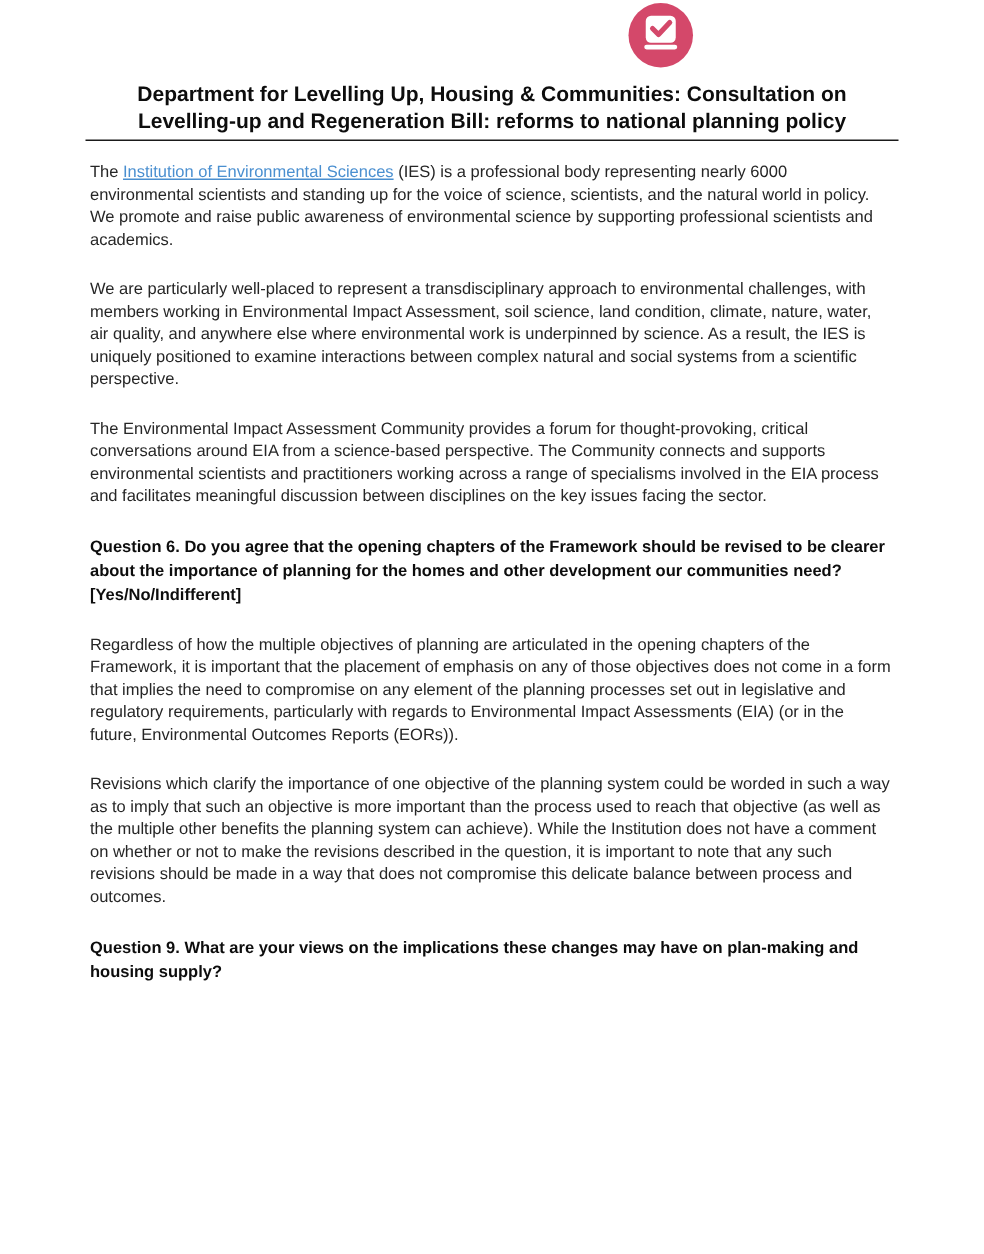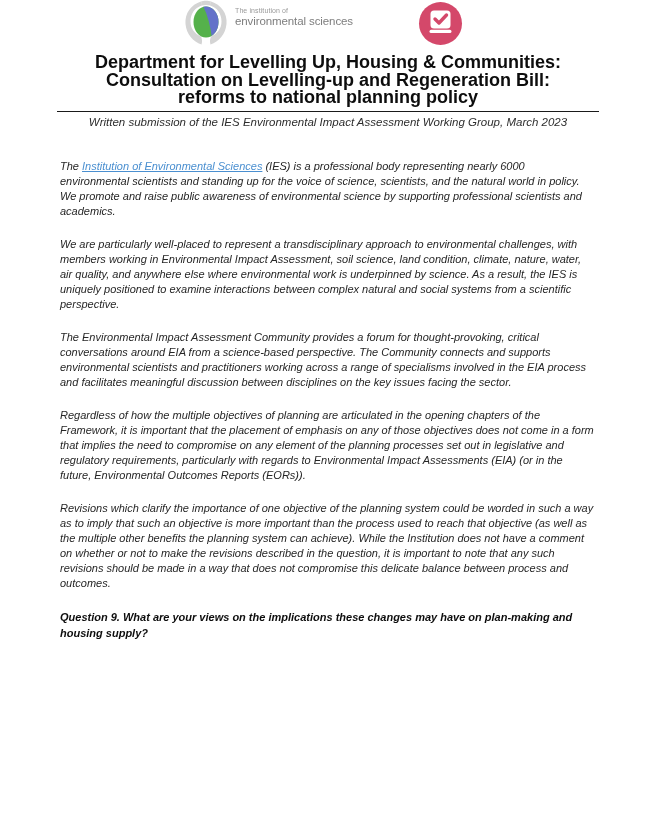--- a/index.html
+++ b/index.html
@@ -21,38 +21,38 @@
   .brand-line1 { font-size: 7px; color: #9a9a9a; letter-spacing: 0.1px; }
   .brand-line2 { font-size: 11.5px; color: #7e7e7e; margin-top: 1px; letter-spacing: -0.1px; }
   .ballot { position: absolute; left: 418px; top: 1px; display: block; }
   
   .titleblock {
     margin: 7px 57px 0 57px;
     border-bottom: 1.5px solid #1a1a1a;
     padding-bottom: 4px;
   }
   .doc-title {
-    font-size: 18px;
+    font-size: 14px;
     line-height: 17.5px;
     font-weight: 700;
     color: #0d0d0d;
     text-align: center;
     max-width: 505px;
     margin: 0 auto;
   }
   .doc-subtitle {
     margin: 3px 57px 0 57px;
     text-align: center;
     font-style: italic;
     font-size: 11.5px;
     line-height: 14px;
     color: #2e2e2e;
   }
   
-  .content { margin: 30px 60px 0 60px; font-style: italic; }
+  .content { margin: 14px 60px 0 60px; }
   .content p {
     font-size: 11px;
     line-height: 15px;
     margin: 0 0 18px 0;
     color: #262626;
   }
   .content p.question {
     font-weight: 700;
     color: #0d0d0d;
     line-height: 16px;
@@ -63,64 +63,44 @@
     text-decoration-color: #4a8fd0;
     cursor: pointer;
   }
 </style>
 </head>
 <body>
 
 <div class="page">
 
   <header class="masthead">
-    <div class="brand">
-      <svg class="brand-mark" width="48" height="46" viewBox="0 0 48 46">
-        <defs>
-          <clipPath id="sphereClip">
-              <ellipse cx="24" cy="22" rx="12.5" ry="15.5"></ellipse>
-            </clipPath>
-        </defs>
-        <g clip-path="url(#sphereClip)">
-          <rect x="10" y="5" width="28" height="34" fill="#55b14b"></rect>
-          <path d="M20 4 L38 11 L38 40 L30 38.5 C28.5 26 25.5 14 20 4 Z" fill="#6372c9"></path>
-        </g>
-        <path d="M19 1.5 C9 4.5 2.5 13.5 3.5 24 C4.5 34.5 11 41.5 19.5 44.5 C20.5 41.5 20 39 19 36.5 C12.5 33.5 8.5 28.5 8.5 21.5 C8.5 13.5 13 7.5 20 5.5 C20 4 19.8 2.8 19 1.5 Z" fill="#d4d4d4"></path>
-        <path d="M29 1.5 C39 4.5 45.5 13.5 44.5 24 C43.5 34.5 37 41.5 28.5 44.5 C27.5 41.5 28 39 29 36.5 C35.5 33.5 39.5 28.5 39.5 21.5 C39.5 13.5 35 7.5 28 5.5 C28 4 28.2 2.8 29 1.5 Z" fill="#d4d4d4"></path>
-        <path d="M19 1.5 C21 0.5 27 0.5 29 1.5 C28.4 3 28 4.5 28 5.5 C25.5 4.8 22.5 4.8 20 5.5 C20 4 19.6 2.8 19 1.5 Z" fill="#d4d4d4"></path>
-      </svg>
-      <div class="brand-text">
-        <span class="brand-line1">The institution of</span>
-        <span class="brand-line2">environmental sciences</span>
-      </div>
-    </div>
 
     <svg class="ballot" width="45" height="45" viewBox="0 0 45 45">
       <circle cx="22.5" cy="22.5" r="21.5" fill="#d4486a"></circle>
       <rect x="12.5" y="9.5" width="20" height="18" rx="3.5" fill="#ffffff"></rect>
       <path d="M17 18 l4 4 l7.5 -8" fill="none" stroke-width="3.4" stroke-linecap="round" stroke-linejoin="round" stroke="#d4486a"></path>
       <rect x="11.5" y="28.8" width="22" height="3.2" rx="1.6" fill="#ffffff"></rect>
     </svg>
   </header>
 
   <div class="titleblock">
     <h1 class="doc-title">Department for Levelling Up, Housing &amp; Communities: Consultation on Levelling-up and Regeneration Bill: reforms to national planning policy</h1>
   </div>
 
-  <div class="doc-subtitle">Written submission of the IES Environmental Impact Assessment Working Group, March 2023</div>
 
   <main class="content">
 
     <p><span>The </span><a class="doc-link" href="#">Institution of Environmental Sciences</a><span> (IES) is a professional body representing nearly 6000 environmental scientists and standing up for the voice of science, scientists, and the natural world in policy. We promote and raise public awareness of environmental science by supporting professional scientists and academics.</span></p>
 
     <p>We are particularly well-placed to represent a transdisciplinary approach to environmental challenges, with members working in Environmental Impact Assessment, soil science, land condition, climate, nature, water, air quality, and anywhere else where environmental work is underpinned by science. As a result, the IES is uniquely positioned to examine interactions between complex natural and social systems from a scientific perspective.</p>
 
     <p>The Environmental Impact Assessment Community provides a forum for thought-provoking, critical conversations around EIA from a science-based perspective. The Community connects and supports environmental scientists and practitioners working across a range of specialisms involved in the EIA process and facilitates meaningful discussion between disciplines on the key issues facing the sector.</p>
 
 
+    <p class="question">Question 6. Do you agree that the opening chapters of the Framework should be revised to be clearer about the importance of planning for the homes and other development our communities need? [Yes/No/Indifferent]</p>
 
 
     <p>Regardless of how the multiple objectives of planning are articulated in the opening chapters of the Framework, it is important that the placement of emphasis on any of those objectives does not come in a form that implies the need to compromise on any element of the planning processes set out in legislative and regulatory requirements, particularly with regards to Environmental Impact Assessments (EIA) (or in the future, Environmental Outcomes Reports (EORs)).</p>
 
     <p>Revisions which clarify the importance of one objective of the planning system could be worded in such a way as to imply that such an objective is more important than the process used to reach that objective (as well as the multiple other benefits the planning system can achieve). While the Institution does not have a comment on whether or not to make the revisions described in the question, it is important to note that any such revisions should be made in a way that does not compromise this delicate balance between process and outcomes.</p>
 
     <p class="question">Question 9. What are your views on the implications these changes may have on plan-making and housing supply?</p>
 
   </main>
 </div>

